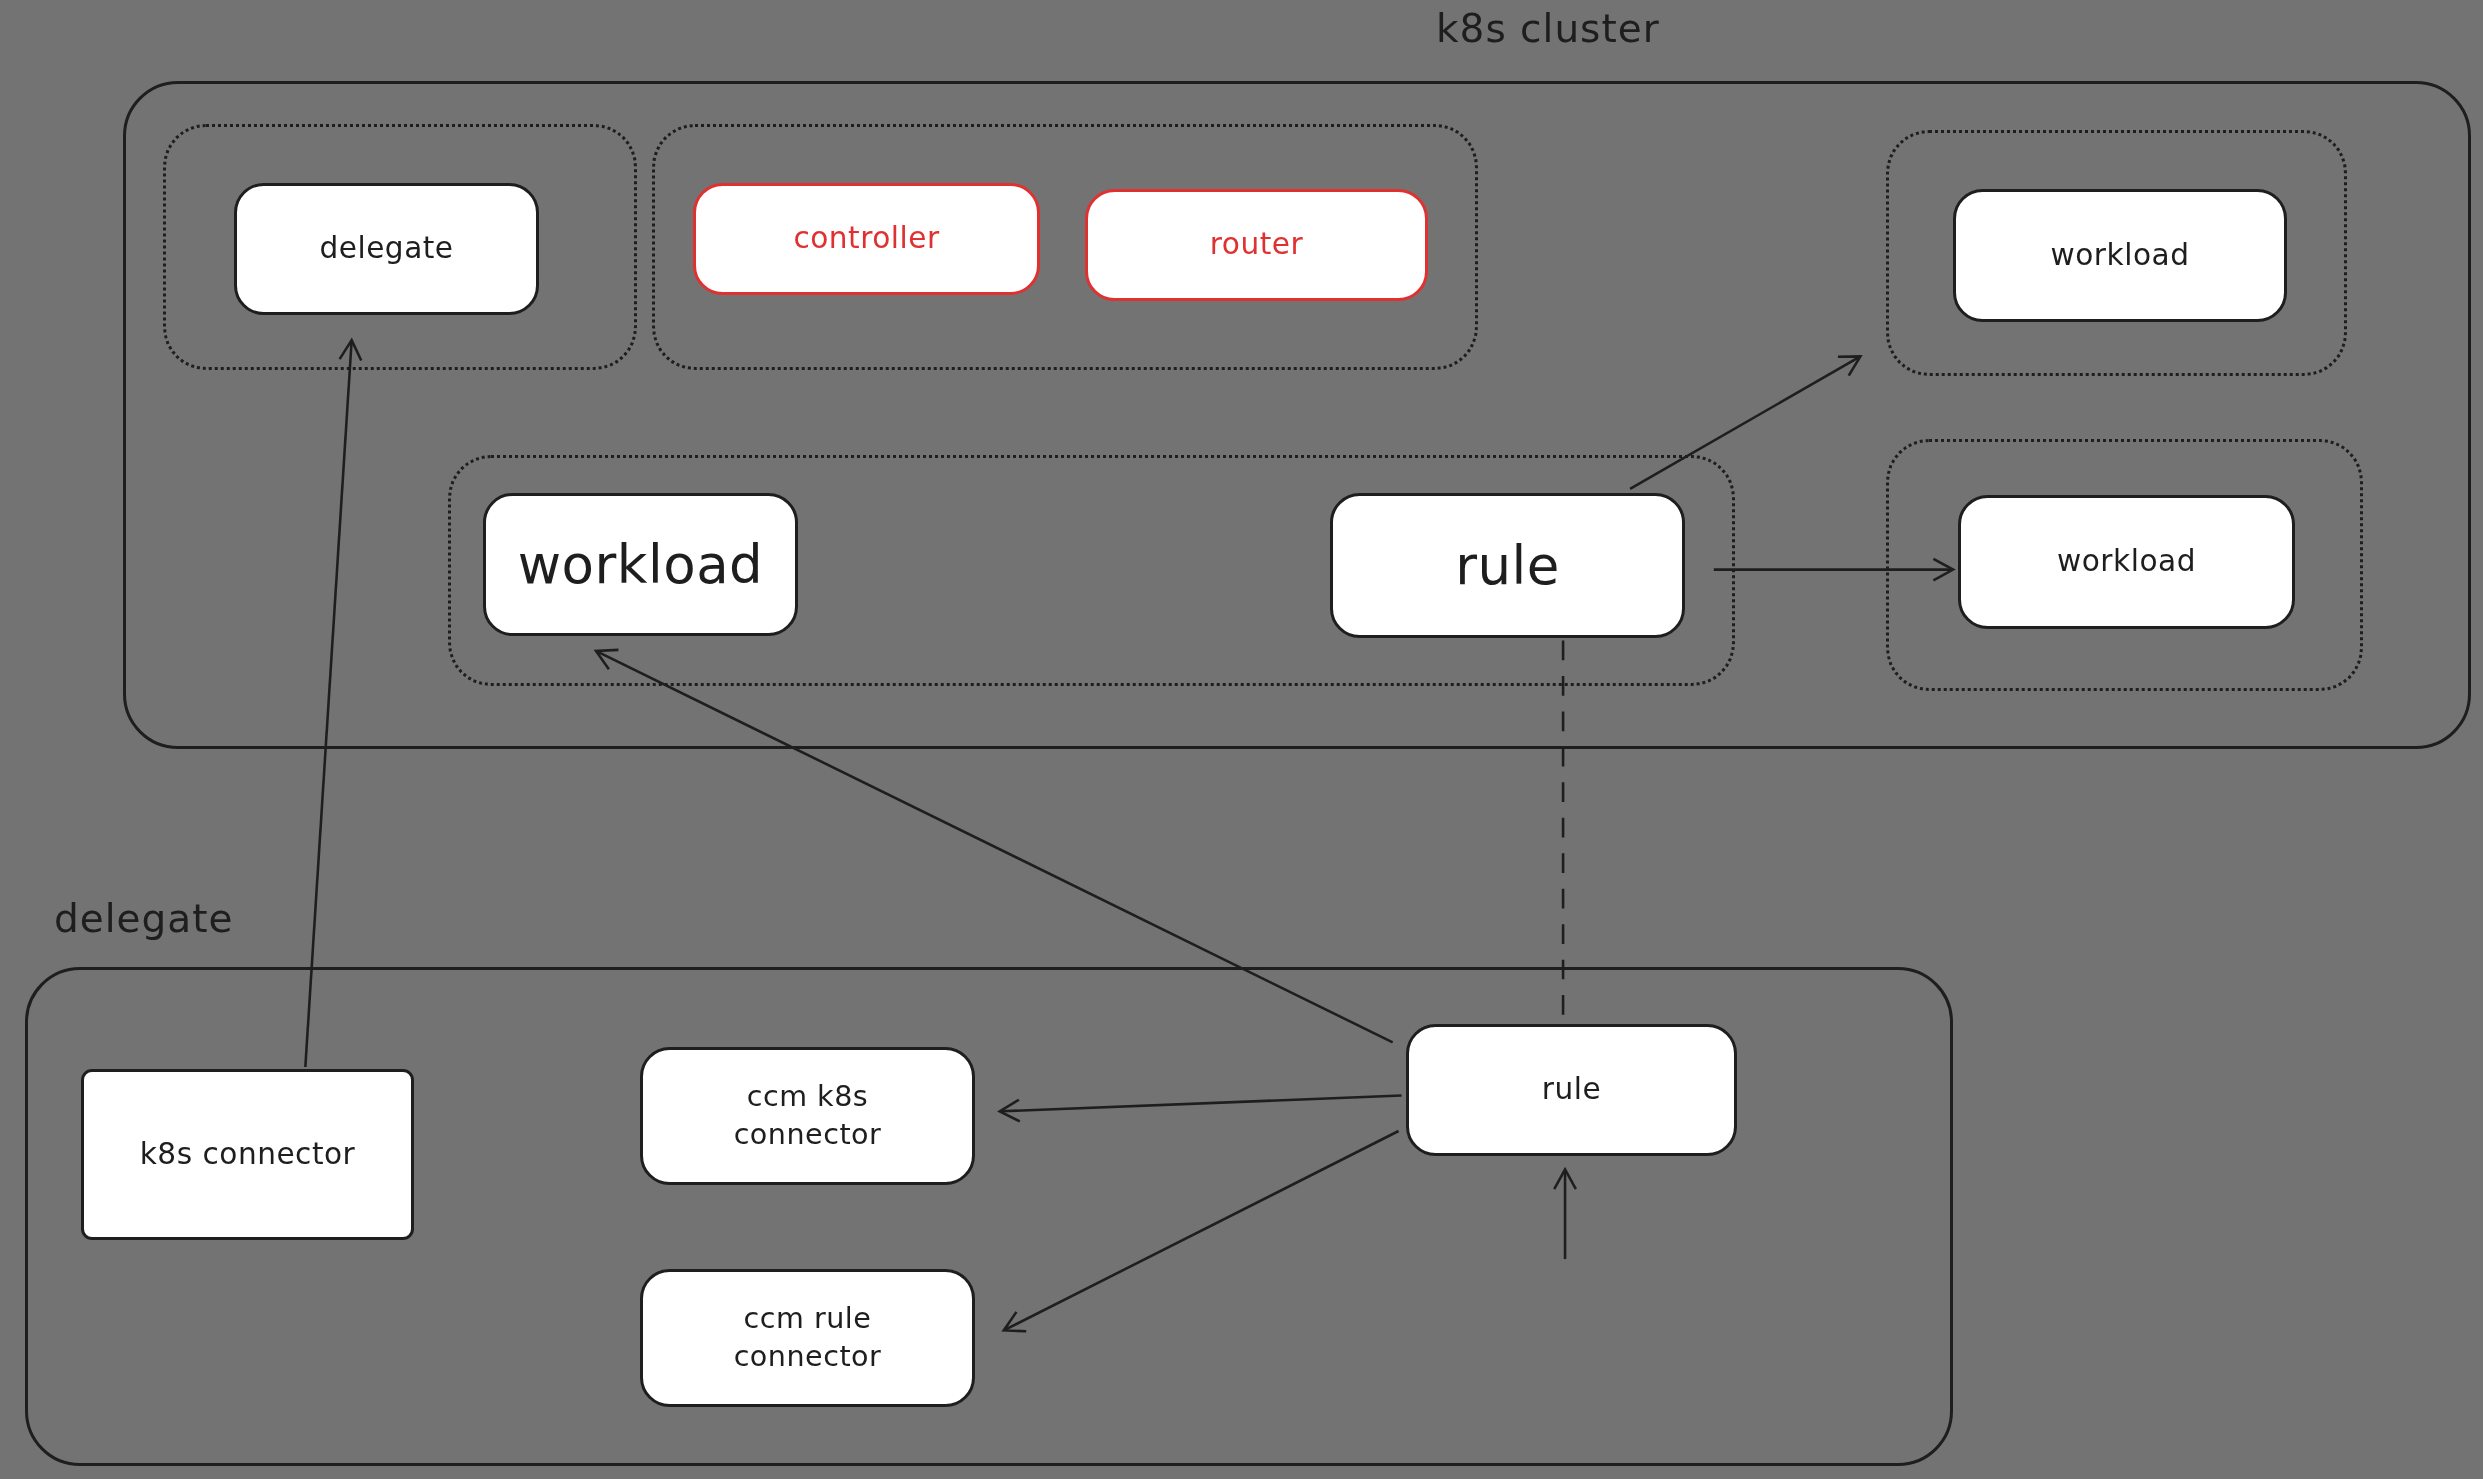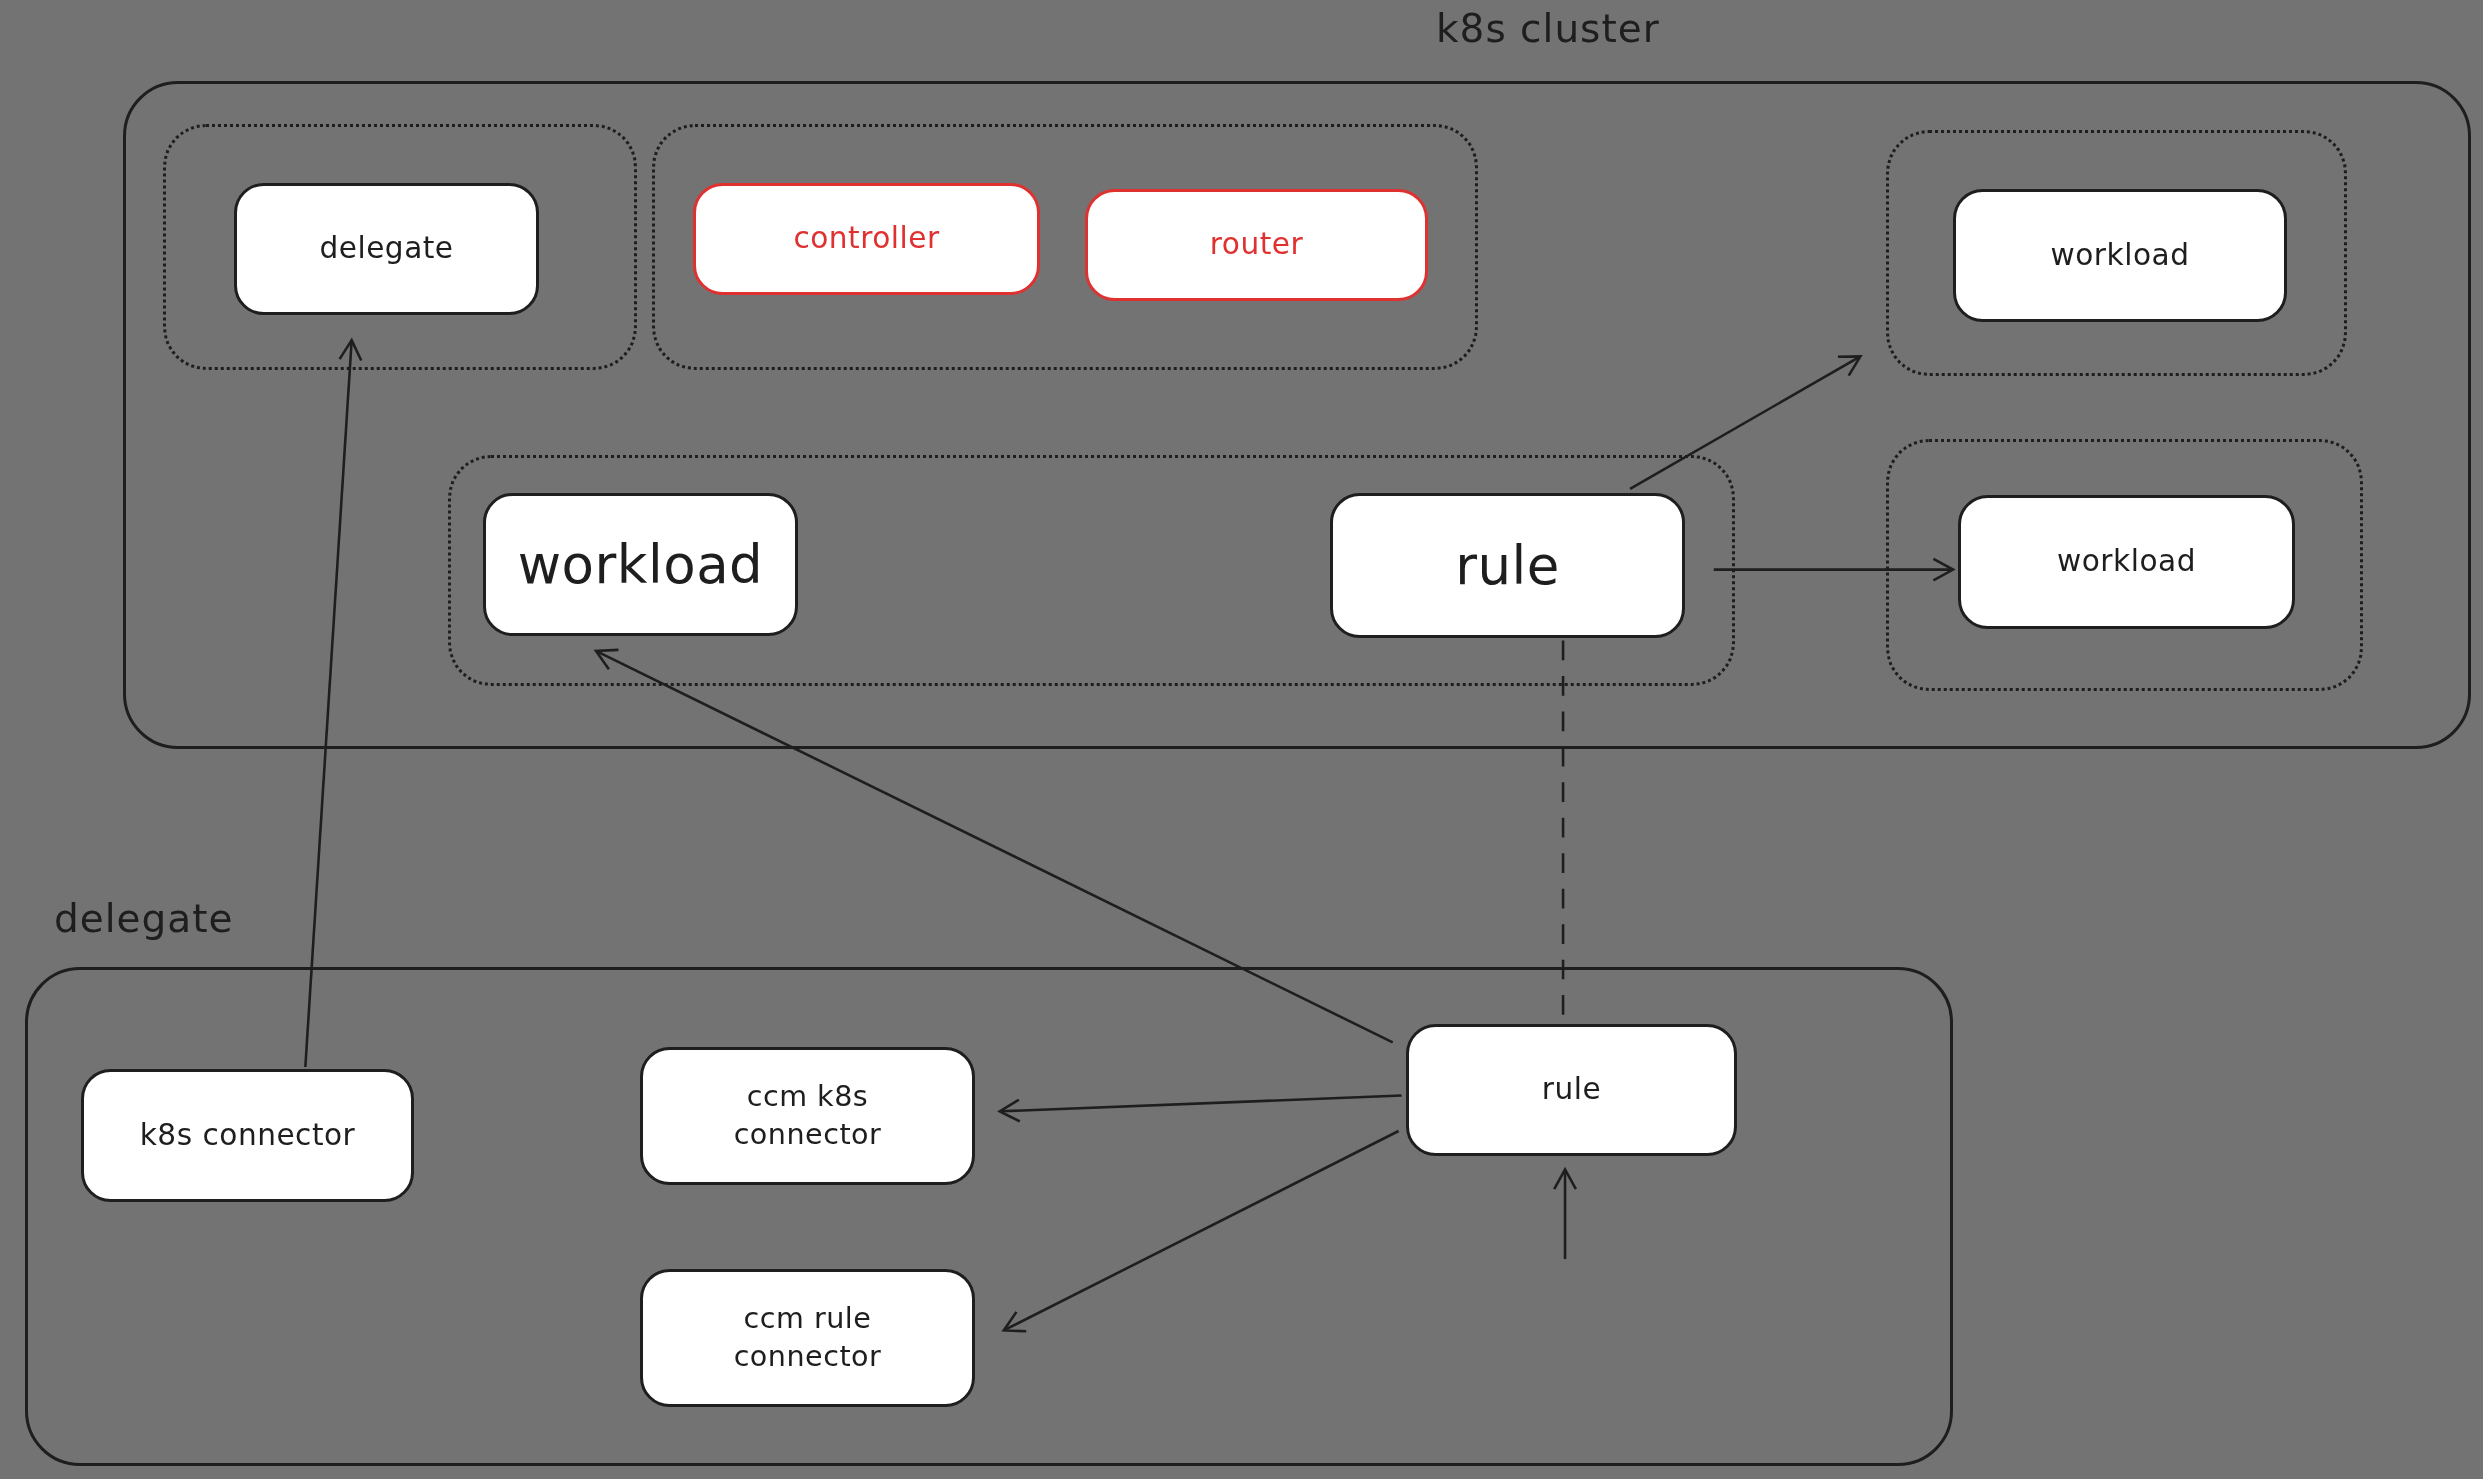--- a/index.html
+++ b/index.html
@@ -95,21 +95,21 @@
   <div class="node xl" style="left:483px;top:493px;width:315px;height:143px;">
     <span class="ln">workload</span>
   </div>
   <div class="node xl" style="left:1330px;top:493px;width:355px;height:145px;">
     <span class="ln">rule</span>
   </div>
   <div class="node" style="left:1958px;top:495px;width:337px;height:134px;">
     <span class="ln">workload</span>
   </div>
 
-  <div class="node" style="left:81px;top:1069px;width:333px;height:133px;">
+  <div class="node" style="left:81px;top:1069px;width:333px;height:171px;border-radius:11px;">
     <span class="ln">k8s connector</span>
   </div>
   <div class="node" style="left:640px;top:1047px;width:335px;height:138px;font-size:28.6px;">
     <span class="ln">ccm k8s</span>
     <span class="ln">connector</span>
   </div>
   <div class="node" style="left:640px;top:1269px;width:335px;height:138px;font-size:28.6px;">
     <span class="ln">ccm rule</span>
     <span class="ln">connector</span>
   </div>

